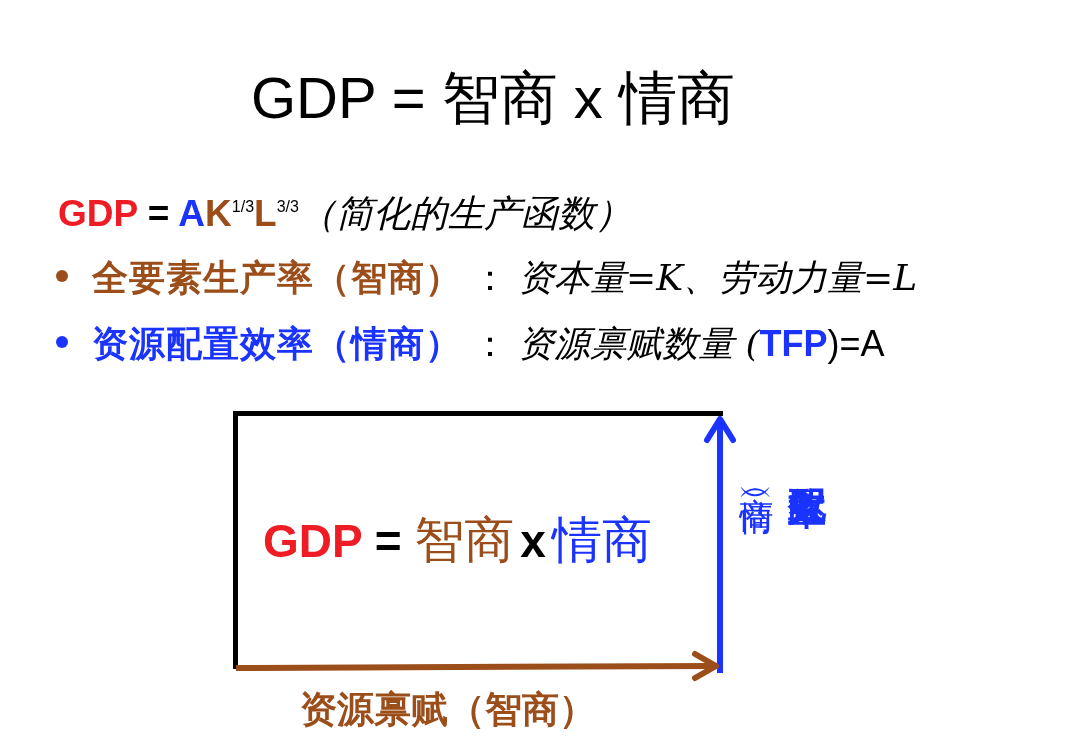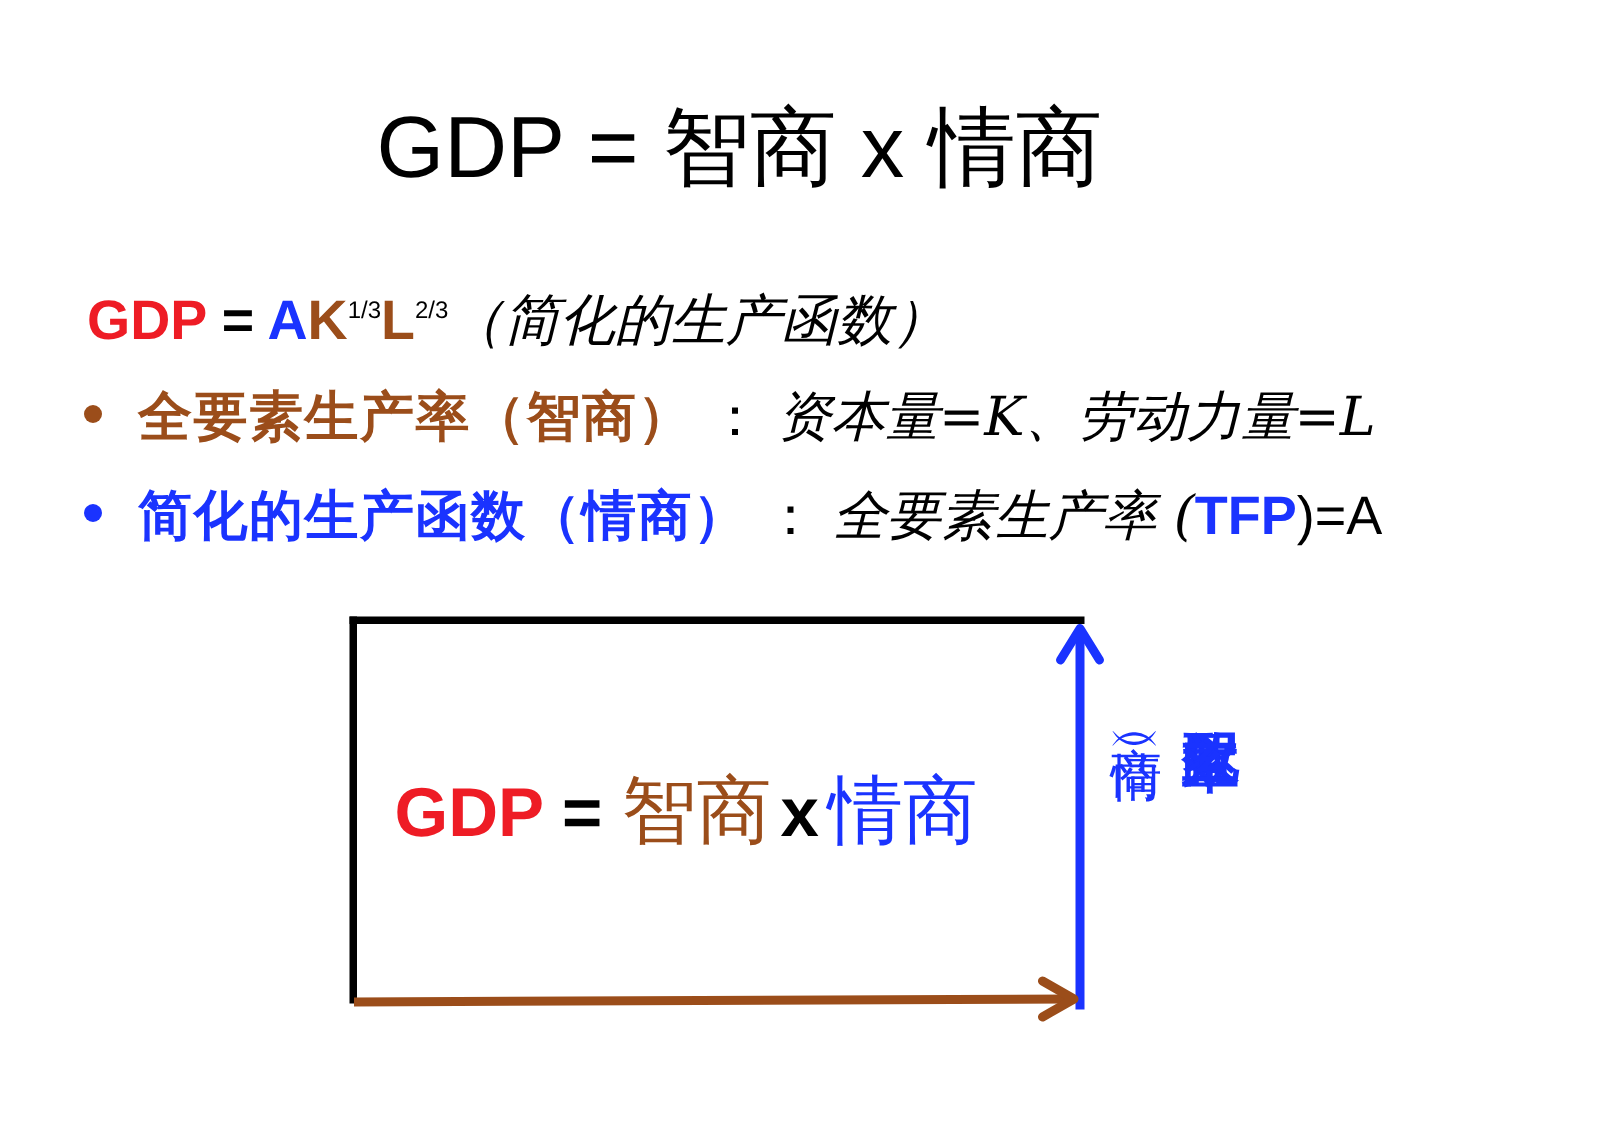--- a/index.html
+++ b/index.html
@@ -165,29 +165,29 @@
     }
   </style>
 </head>
 <body>
 
 <div class="title">
   <span>GDP = </span><span class="cjk">智商</span><span> x </span><span class="cjk">情商</span>
 </div>
 
 <div class="formula-line">
-  <span class="bold red">GDP</span><span class="bold black"> = </span><span class="bold blue">A</span><span class="bold brown">K</span><sup>1/3</sup><span class="bold brown">L</span><sup>2/3</sup><span class="serif-cjk">（简化的生产函数）</span>
+  <span class="bold red">GDP</span><span class="bold black"> = </span><span class="bold blue">A</span><span class="bold brown">K</span><sup>1/3</sup><span class="bold brown">L</span><sup>3/3</sup><span class="serif-cjk">（简化的生产函数）</span>
 </div>
 
 <div class="bullet-line one">
   <span class="bullet-dot brown-bg"></span><span class="cjk-bold brown">全要素生产率（智商）</span><span class="colon">：</span><span class="serif-cjk">资本量=K、劳动力量=L</span>
 </div>
 
 <div class="bullet-line two">
-  <span class="bullet-dot blue-bg"></span><span class="cjk-bold blue">简化的生产函数（情商）</span><span class="colon">：</span><span class="serif-cjk">全要素生产率 (</span><span class="bold blue">TFP</span><span>)=A</span>
+  <span class="bullet-dot blue-bg"></span><span class="cjk-bold blue">资源配置效率（情商）</span><span class="colon">：</span><span class="serif-cjk">资源禀赋数量 (</span><span class="bold blue">TFP</span><span>)=A</span>
 </div>
 
 <div class="diagram">
   <div class="box-top"></div>
   <div class="box-left"></div>
 
   <svg class="arrow-svg" width="1080" height="749" viewBox="0 0 1080 749">
 
     <g>
       <line x1="720" y1="673" x2="720" y2="422" stroke="#1a33ff" stroke-width="6"></line>
@@ -200,13 +200,14 @@
     </g>
   </svg>
 
   <div class="center-formula">
     <span class="bold red">GDP</span><span class="bold black"> = </span><span class="cjk brown">智商</span><span class="x black">x</span><span class="cjk blue">情商</span>
   </div>
 
   <div class="vertical-label paren">（情商）</div>
   <div class="vertical-label main">配置效率</div>
 
+  <div class="bottom-label">资源禀赋（智商）</div>
 </div>
 
 </body></html>

